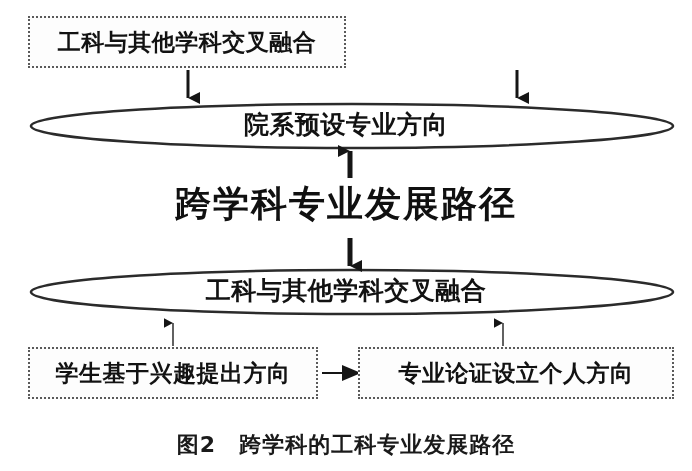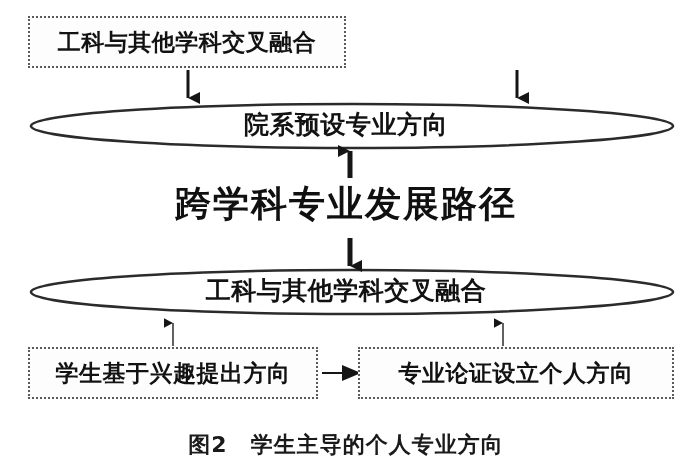--- a/index.html
+++ b/index.html
@@ -158,15 +158,15 @@
   <div id="center-title">跨学科专业发展路径</div>
 
   <div class="dbox" id="box-bottom-right">
     <span class="dbox-label">专业论证设立个人方向</span>
   </div>
 
   <div class="dbox" id="box-bottom-left">
     <span class="dbox-label">学生基于兴趣提出方向</span>
   </div>
 
-  <div id="figure-caption">图2　学生主导的个人专业方向</div>
+  <div id="figure-caption">图2　跨学科的工科专业发展路径</div>
 
 </div>
 
 </body></html>

